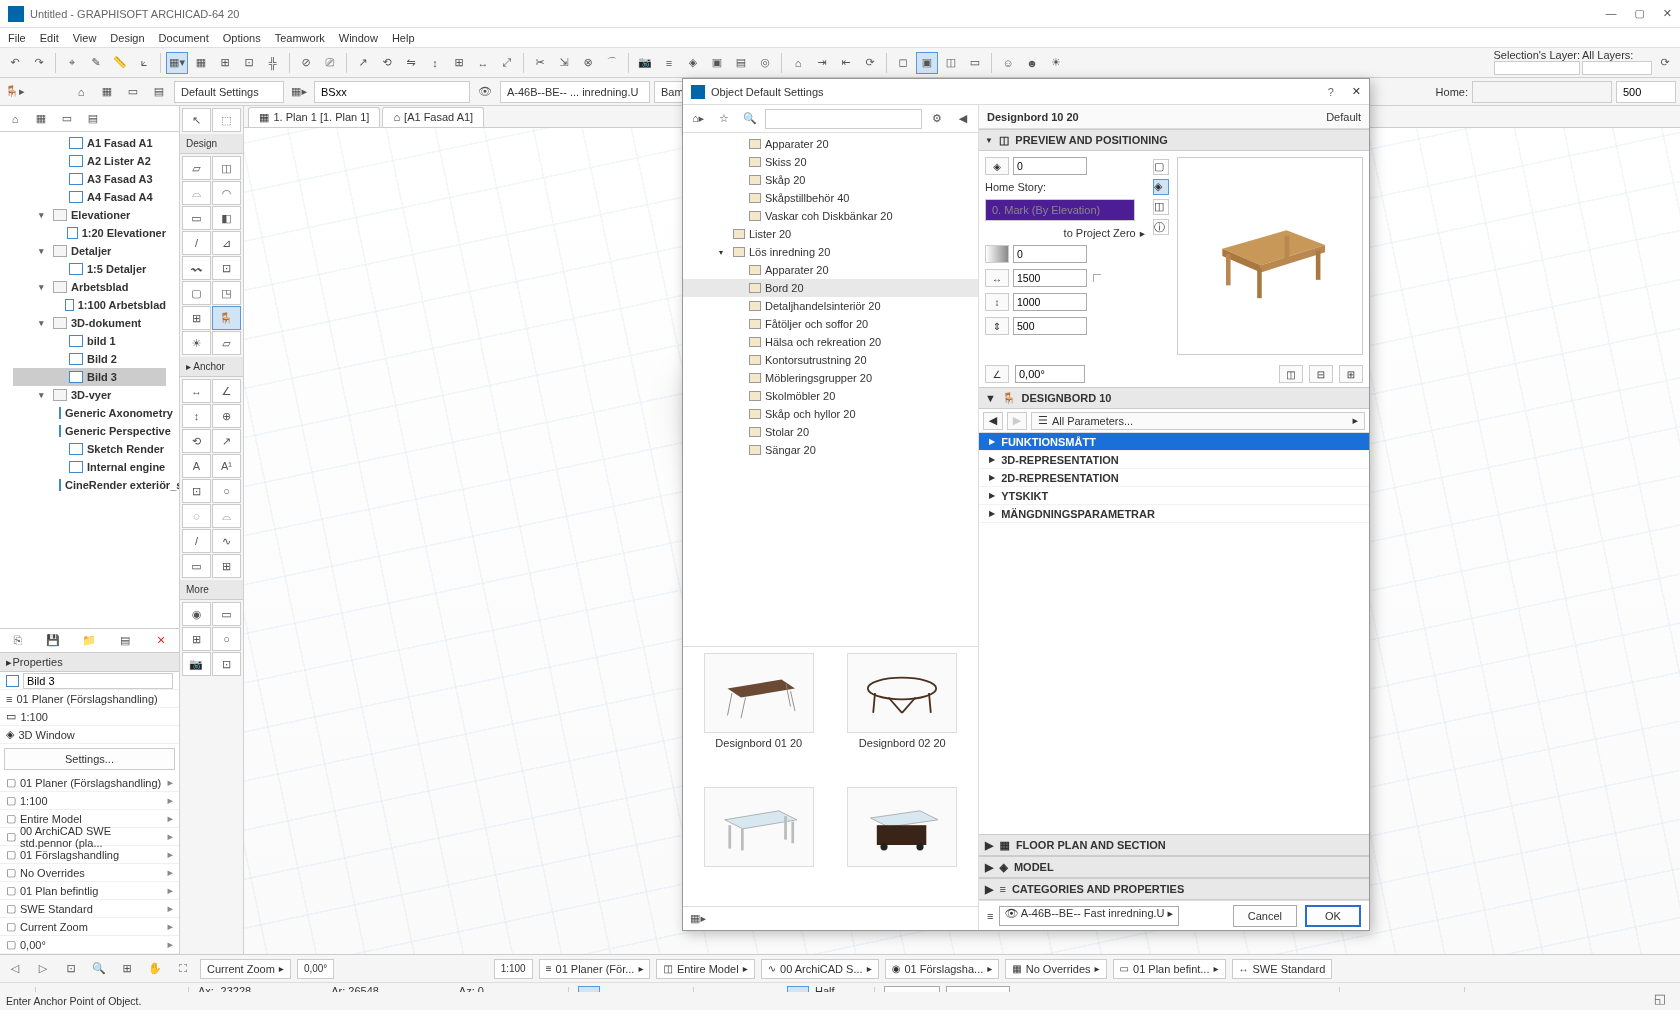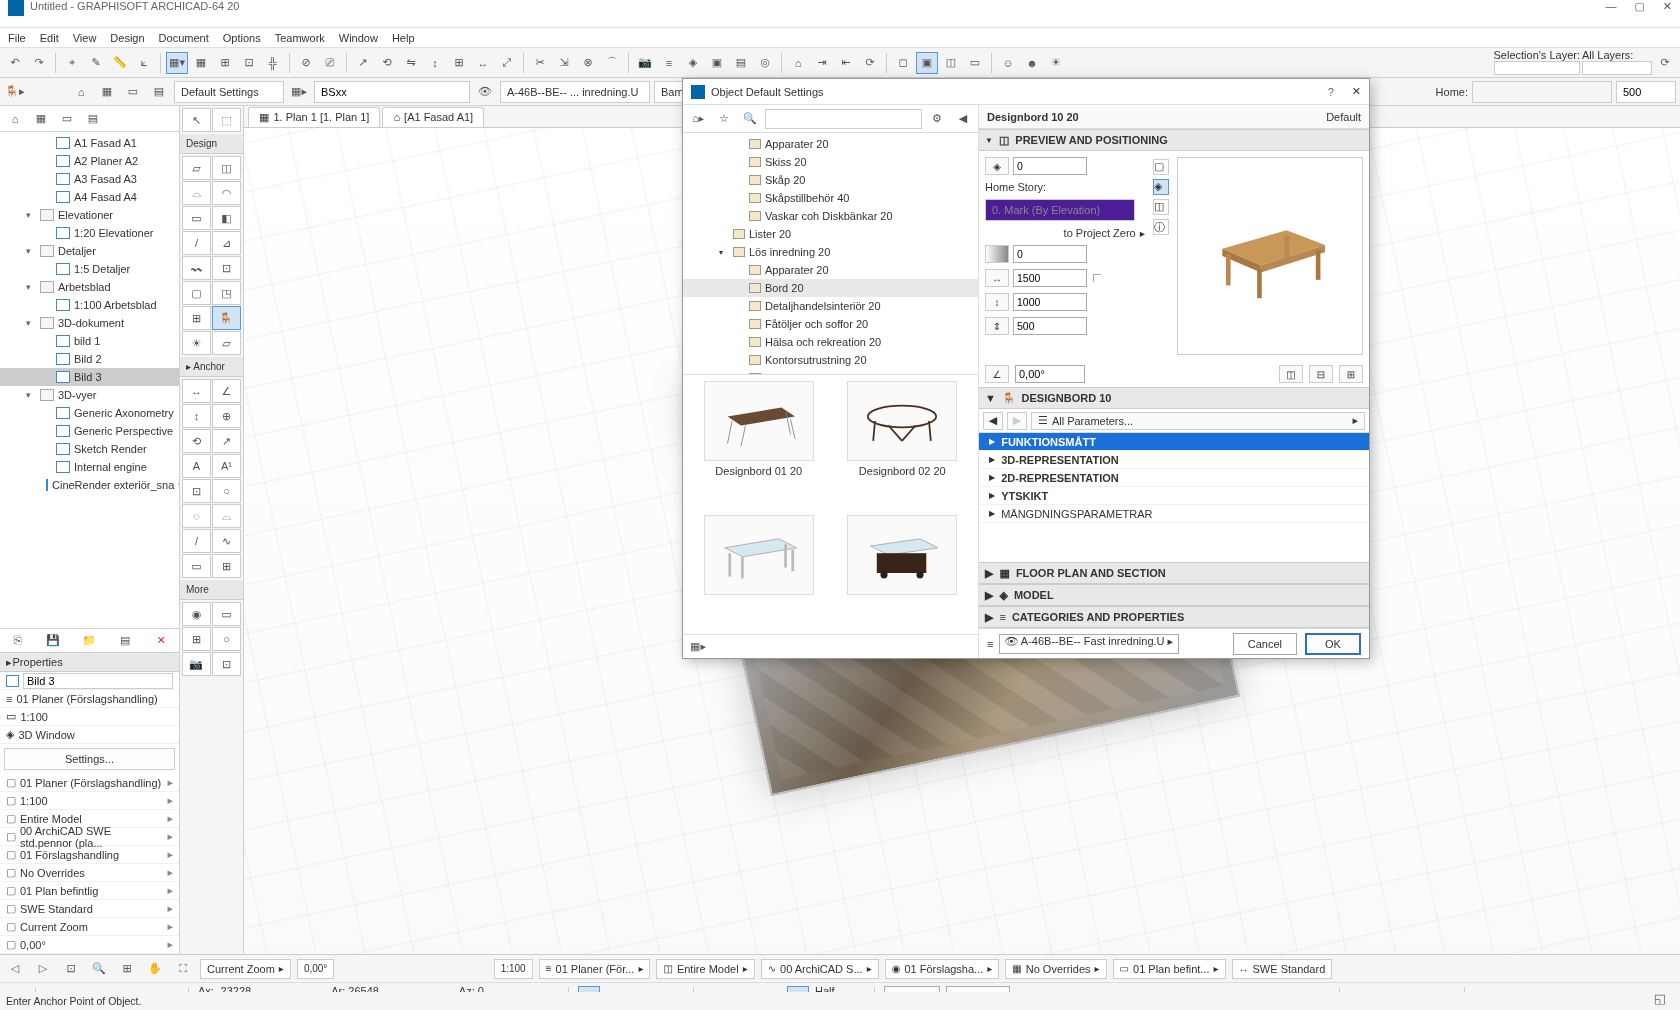--- a/index.html
+++ b/index.html
@@ -1,33 +1,33 @@
 <!DOCTYPE html>
 <html><head>
 <meta charset="utf-8">
 <style>
 * { margin:0; padding:0; box-sizing:border-box; font-family:"Segoe UI",Tahoma,sans-serif; font-size:11px; }
 body { background:#fff; width:1680px; height:1010px; overflow:hidden; position:relative; color:#333; }
-.titlebar { height:28px; background:#fff; display:flex; align-items:flex-start; padding:0 8px; border-bottom:1px solid #e0e0e0;}
+.titlebar { height:28px; background:#fff; display:flex; align-items:center; padding:0 8px; border-bottom:1px solid #e0e0e0;}
 .titlebar .logo { width:16px; height:16px; background:#0066aa; margin-right:6px;}
 .titlebar .title { flex:1; color:#666;}
 .winbtns { display:flex; gap:18px; color:#555; font-size:13px;}
 .menubar { height:20px; display:flex; align-items:center; padding:0 8px; gap:14px; border-bottom:1px solid #e0e0e0;}
 .menubar span { color:#333; cursor:default;}
 .toolbar { height:30px; background:#f5f5f5; border-bottom:1px solid #d0d0d0; display:flex; align-items:center; padding:0 4px; gap:2px;}
 .tbtn { width:22px; height:22px; display:inline-flex; align-items:center; justify-content:center; border:1px solid transparent; color:#555;}
 .sep { width:1px; height:20px; background:#ccc; margin:0 3px;}
 .toolbar2 { height:28px; background:#f5f5f5; border-bottom:1px solid #d0d0d0; display:flex; align-items:center; padding:0 4px; gap:4px;}
 .t2seg { height:22px; border:1px solid #ccc; background:#fff; display:inline-flex; align-items:center; padding:0 6px;}
 
 .mainrow { display:flex; height:calc(100% - 28px - 20px - 30px - 28px - 56px); }
 
 .navigator { width:180px; background:#fff; border-right:1px solid #d0d0d0; overflow:hidden; display:flex; flex-direction:column;}
 .nav-top { height:26px; border-bottom:1px solid #d0d0d0; display:flex; align-items:center; padding:0 4px; gap:4px;}
-.tree { flex:1; overflow:auto; padding:2px 0;}
+.tree { flex:1; overflow:auto; padding:2px 13px;font-weight:bold;}
 .tree-item { display:flex; align-items:center; height:18px; padding-left:30px; gap:4px; white-space:nowrap;}
 .tree-item.l1 { padding-left:26px; }
 .tree-item.l2 { padding-left:42px; }
 .tree-item.selected { background:#ccc;}
 .tree-icon { width:14px; height:12px; border:1px solid #4488cc; background:#fff;}
 .tree-icon.folder { border-color:#aaa; background:#f5f5f5;}
 .caret { width:10px; display:inline-block; color:#666; font-size:9px;}
 .nav-btm-tools { height:24px; border-top:1px solid #d0d0d0; display:flex; align-items:center; justify-content:space-around;}
 .properties-hdr { height:20px; background:#e8e8e8; border-top:1px solid #ccc; border-bottom:1px solid #ccc; display:flex; align-items:center; padding:0 6px;}
 .prop-row { height:18px; display:flex; align-items:center; padding:0 6px; gap:4px; border-bottom:1px solid #f0f0f0;}
@@ -51,21 +51,21 @@
   repeating-linear-gradient(90deg,transparent 0 29px,rgba(160,190,220,.25) 29px 30px);
   transform:rotate(-12deg) scale(1.6); opacity:.5;}
 
 .statusbar { position:absolute; bottom:0; left:0; right:0; height:56px; background:#f5f5f5; border-top:1px solid #ccc;}
 .status-row1 { height:28px; display:flex; align-items:center; padding:0 4px; gap:6px; border-bottom:1px solid #ddd;}
 .status-row2 { height:28px; display:flex; align-items:center; padding:0 4px; gap:6px;}
 .status-seg { height:20px; border:1px solid #ccc; background:#fff; padding:0 6px; display:inline-flex; align-items:center; gap:4px; font-size:10px;}
 .footnote { position:absolute; bottom:0; left:6px; height:18px; font-size:10.5px; color:#333; background:#f5f5f5; right:0; display:flex; align-items:center;}
 
 
-.dialog { position:absolute; left:682px; top:78px; width:688px; height:581px; background:#fff; border:1px solid #999; box-shadow:3px 3px 12px rgba(0,0,0,.25); display:flex; flex-direction:column;}
+.dialog { position:absolute; left:682px; top:78px; width:688px; height:853px; background:#fff; border:1px solid #999; box-shadow:3px 3px 12px rgba(0,0,0,.25); display:flex; flex-direction:column;}
 .dlg-title { height:26px; display:flex; align-items:center; padding:0 8px; border-bottom:1px solid #ddd;}
 .dlg-title .logo { width:14px; height:14px; background:#0066aa; margin-right:6px;}
 .dlg-title .spacer { flex:1;}
 .dlg-body { flex:1; display:flex; overflow:hidden;}
 .dlg-left { width:296px; border-right:1px solid #ddd; display:flex; flex-direction:column;}
 .dlg-search { height:28px; display:flex; align-items:center; padding:0 4px; gap:4px; border-bottom:1px solid #ddd;}
 .dlg-search input { flex:1; height:20px; border:1px solid #ccc; padding:0 4px;}
 .lib-tree { flex:1; overflow:auto; padding:2px 0;}
 .lib-item { display:flex; align-items:center; height:18px; gap:4px; white-space:nowrap;}
 .lib-item .fold { width:12px; height:10px; border:1px solid #999; background:#f5e8c8;}
@@ -226,21 +226,21 @@
     </div>
     <div class="tree" id="nav-tree">
         <div class="tree-item l2">
           <span class="caret"></span>
           <span class="tree-icon"></span>
           <span>A1 Fasad A1</span>
         </div>
         <div class="tree-item l2">
           <span class="caret"></span>
           <span class="tree-icon"></span>
-          <span>A2 Planer A2</span>
+          <span>A2 Lister A2</span>
         </div>
         <div class="tree-item l2">
           <span class="caret"></span>
           <span class="tree-icon"></span>
           <span>A3 Fasad A3</span>
         </div>
         <div class="tree-item l2">
           <span class="caret"></span>
           <span class="tree-icon"></span>
           <span>A4 Fasad A4</span>
@@ -812,21 +812,21 @@
           <div class="param-row">
             <span class="tri">▶</span>
             <span style="font-weight:bold">2D-REPRESENTATION</span>
           </div>
           <div class="param-row">
             <span class="tri">▶</span>
             <span style="font-weight:bold">YTSKIKT</span>
           </div>
           <div class="param-row">
             <span class="tri">▶</span>
-            <span style="font-weight:normal">MÄNGDNINGSPARAMETRAR</span>
+            <span style="font-weight:bold">MÄNGDNINGSPARAMETRAR</span>
           </div>
         </div>
       <div class="param-space"></div>
       <div class="panel-hdr2">
           <span class="tri">▶</span>
           <span>▦</span>
           <span>FLOOR PLAN AND SECTION</span>
         </div>
       <div class="panel-hdr2">
           <span class="tri">▶</span>

